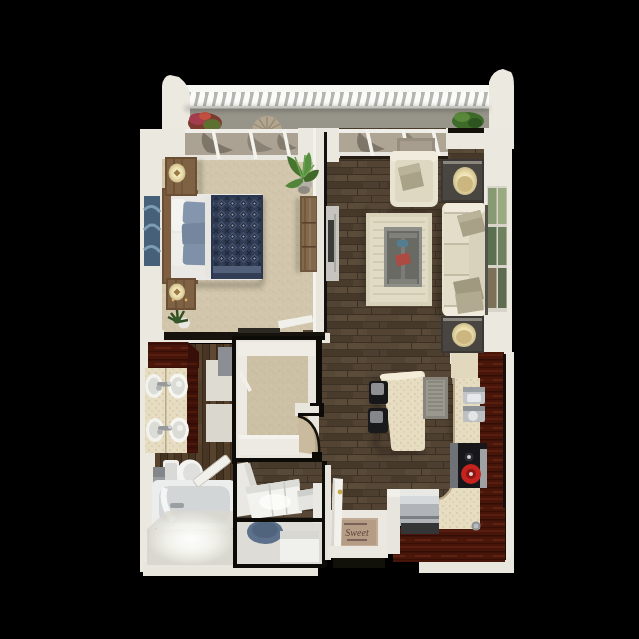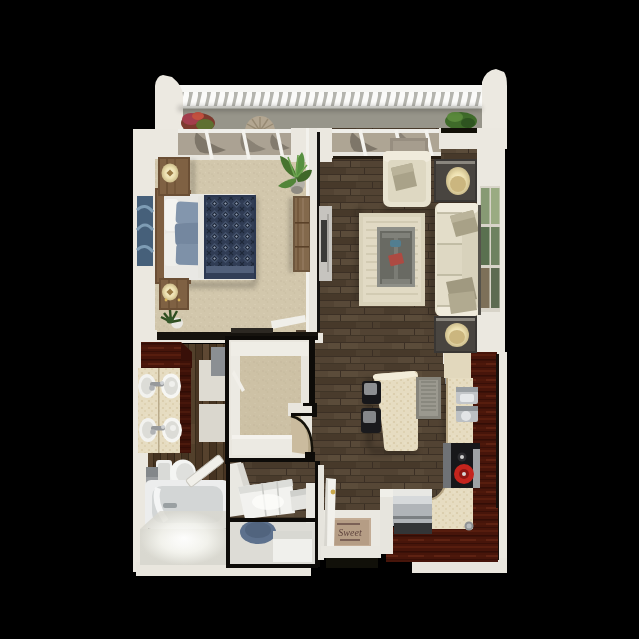--- a/index.html
+++ b/index.html
@@ -1,17 +1,17 @@
 <!DOCTYPE html>
 <html><head>
 <meta charset="utf-8">
 <style>
 html,body{margin:0;padding:0;background:#000;}
 #stage{width:575px;height:639px;position:relative;overflow:hidden;background:#000;
-font-family:"Liberation Sans", sans-serif;}
+font-family:"Liberation Sans", sans-serif;padding-left:7px;}
 </style>
 </head>
 <body>
 <div id="stage">
 <svg width="639" height="639" viewBox="0 0 639 639" xmlns="http://www.w3.org/2000/svg" shape-rendering="auto">
 <defs>
 <pattern id="woodH" width="64" height="28" patternUnits="userSpaceOnUse">
   <rect width="64" height="28" fill="#4f4030"></rect>
   <rect y="0" width="64" height="6" fill="#493b2c"></rect>
   <rect x="26" y="0" width="38" height="6" fill="#514232"></rect>

